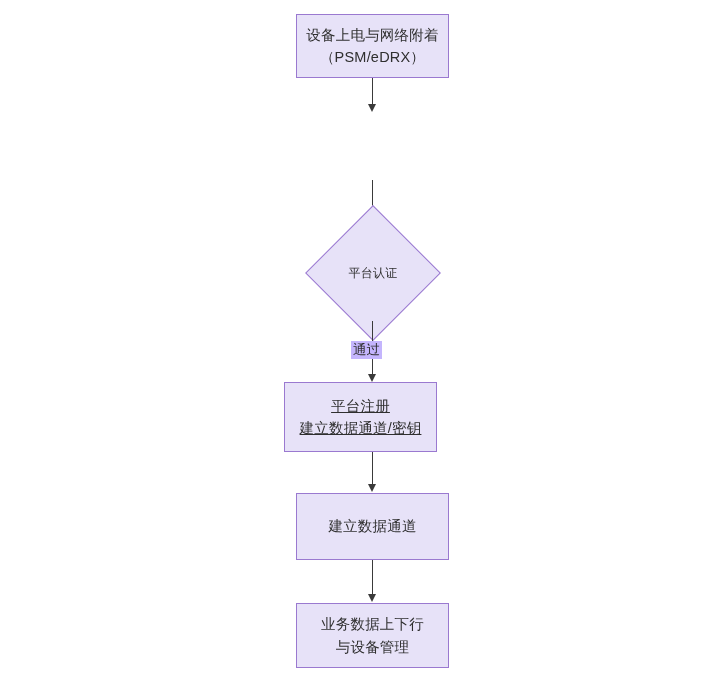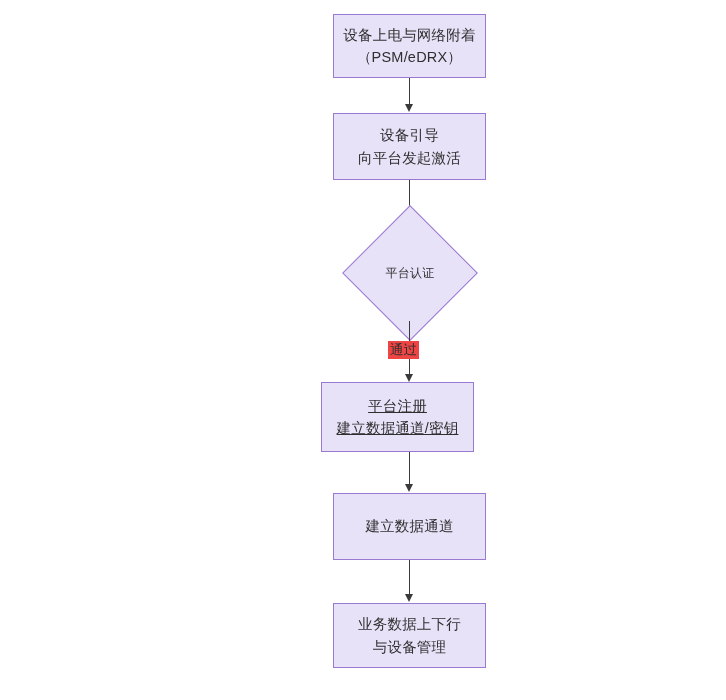--- a/index.html
+++ b/index.html
@@ -13,21 +13,20 @@
     position: relative;
     overflow: hidden;
     font-family: "Liberation Sans", "DejaVu Sans", sans-serif;
   }
   #flow-canvas {
     position: absolute;
     top: 0;
     left: 0;
     width: 616px;
     height: 700px;
-    margin-left: 37px;
   }
   .node {
     position: absolute;
     box-sizing: border-box;
     display: flex;
     flex-direction: column;
     align-items: center;
     justify-content: center;
     background: #e7e2f8;
     border: 1px solid #9a79d0;
@@ -60,21 +59,21 @@
     display: flex;
     align-items: center;
     justify-content: center;
     color: #2f2f2f;
     font-size: 12px;
     letter-spacing: 0.2px;
     white-space: nowrap;
   }
   .edge-label {
     position: absolute;
-    background: #ef4444;
+    background: #c4b5fd;
     color: #2f2f2f;
     font-size: 13.5px;
     line-height: 1.2;
     padding: 1px 2px;
     white-space: nowrap;
   }
   .arrow-line {
     position: absolute;
     width: 1px;
     background: #3a3a3a;
@@ -94,24 +93,20 @@
 <div id="flow-canvas">
 
   <div class="node" style="left:296px; top:14px; width:153px; height:64px;">
     <span class="line">设备上电与网络附着</span>
     <span class="line">（PSM/eDRX）</span>
   </div>
 
   <div class="arrow-line" style="left:372px; top:78px; height:27px;"></div>
   <div class="arrow-head" style="left:368px; top:104px;"></div>
 
-  <div class="node" style="left:296px; top:113px; width:153px; height:67px;">
-    <span class="line">设备引导</span>
-    <span class="line">向平台发起激活</span>
-  </div>
 
   <div class="arrow-line" style="left:372px; top:180px; height:38px;"></div>
   <div class="arrow-head" style="left:368px; top:217px;"></div>
 
   <div class="diamond-wrap" style="left:325px; top:225px;">
     <div class="diamond-shape"></div>
     <div class="diamond-label">平台认证</div>
   </div>
 
   <div class="arrow-line" style="left:372px; top:321px; height:59px;"></div>

